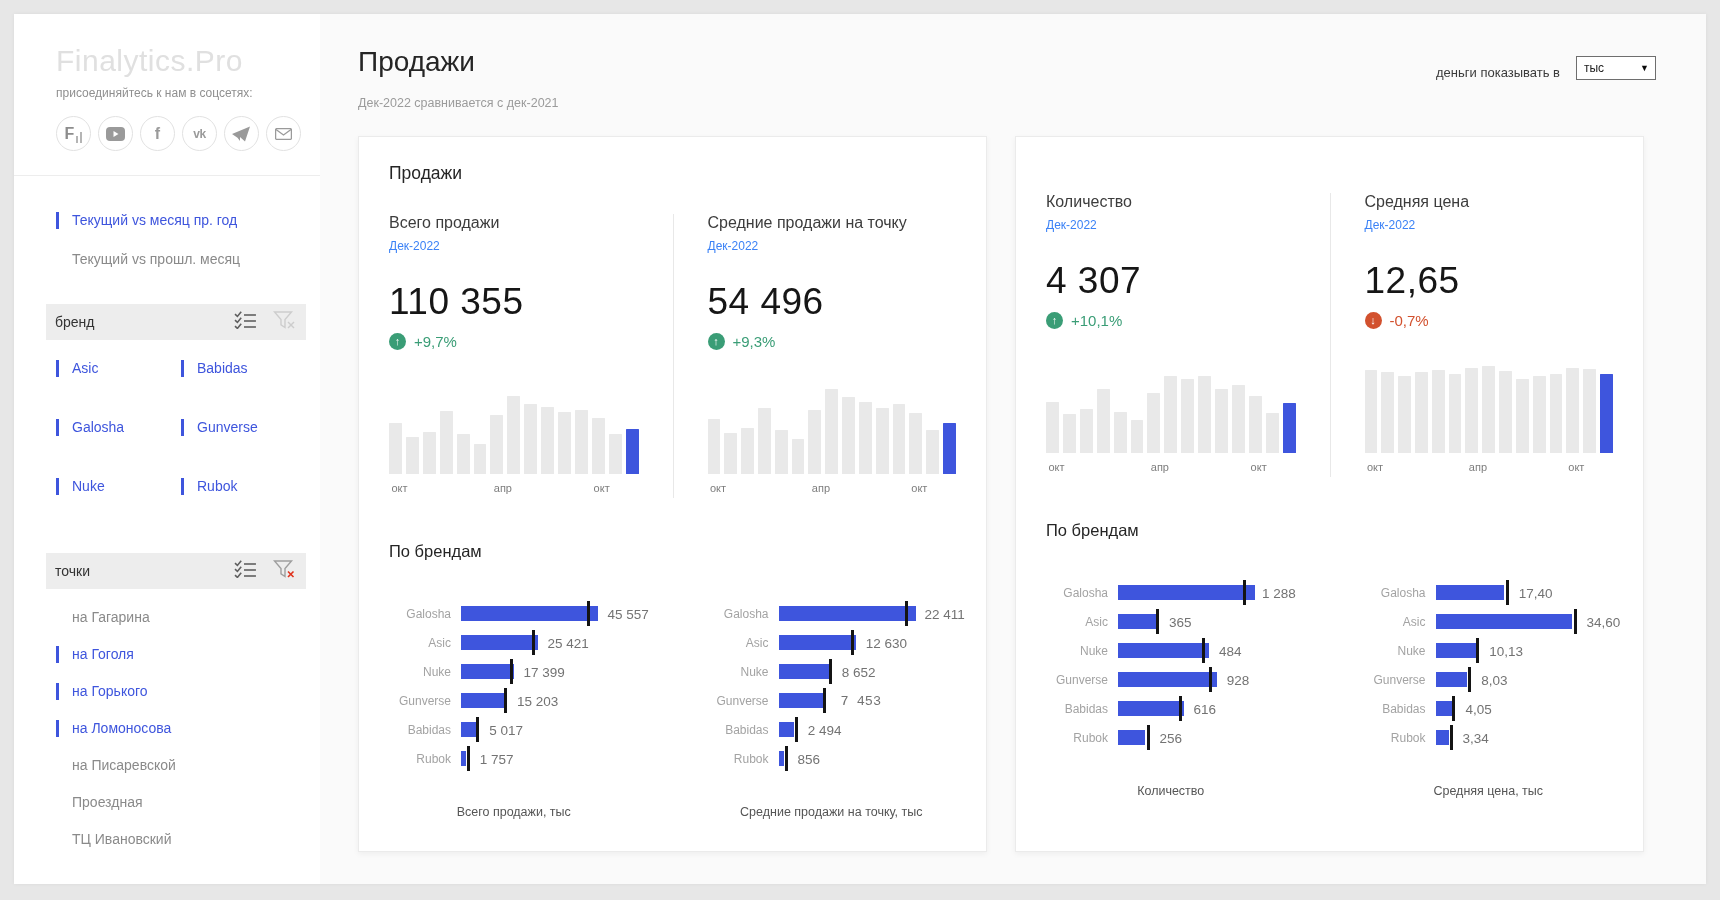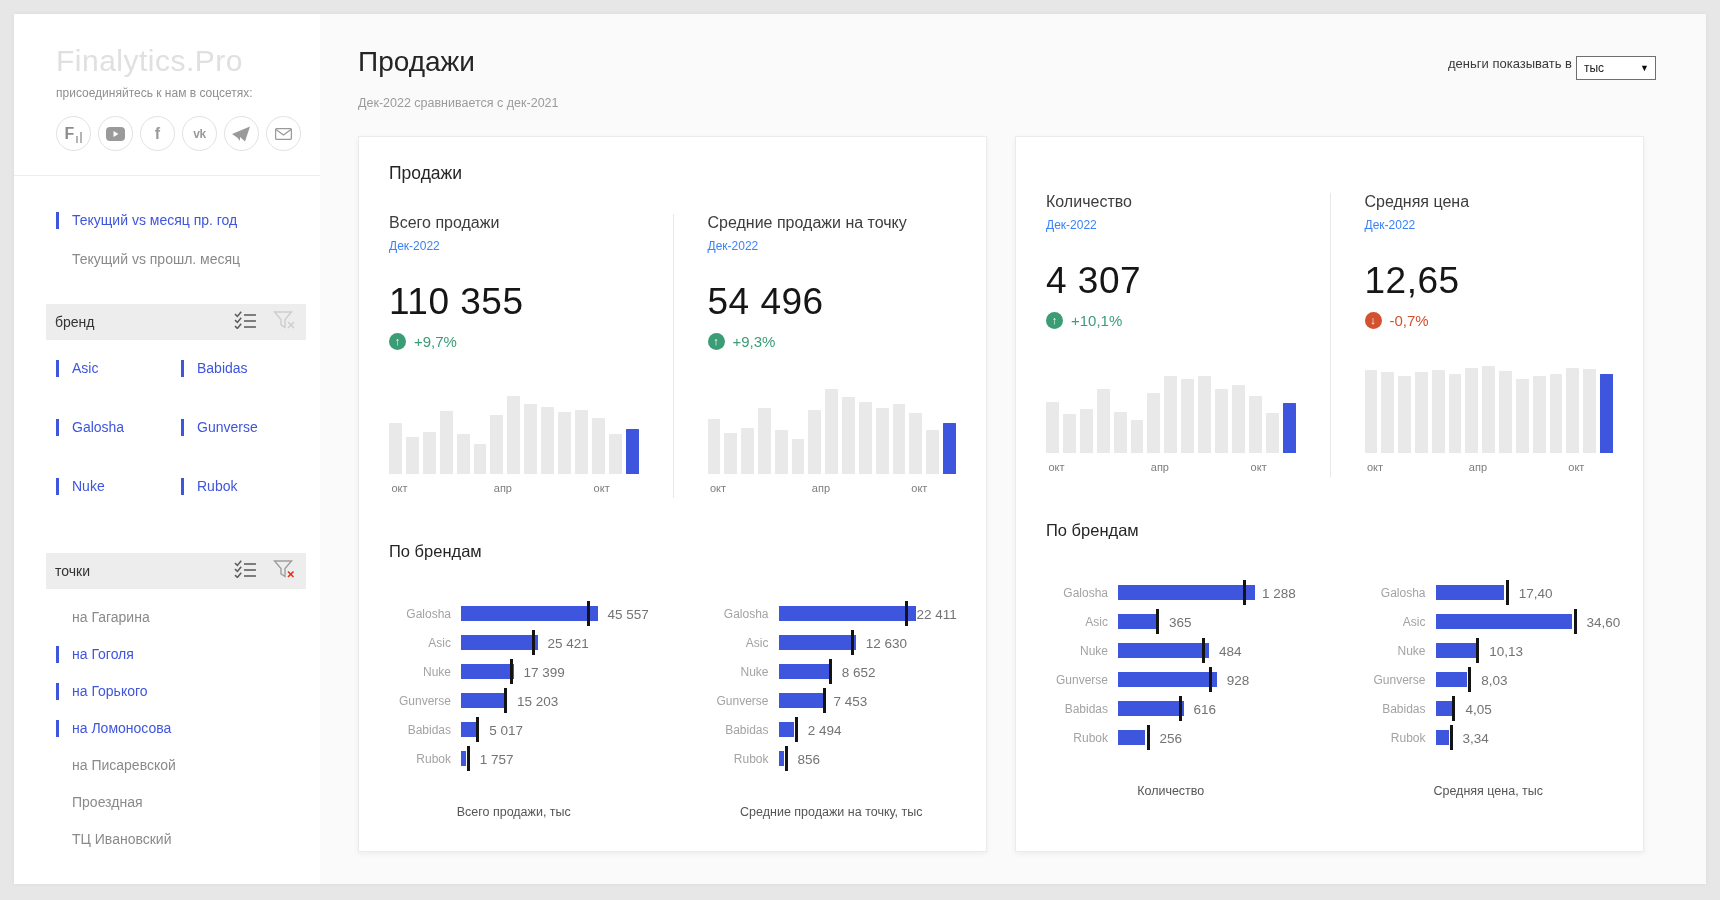--- a/index.html
+++ b/index.html
@@ -35,21 +35,21 @@
   .filter-head .fh-title { font-size:14px; color:#333; flex:1; }
   .filter-head .fh-icons { display:flex; gap:16px; align-items:center; }
   .brand-grid { display:grid; grid-template-columns:1fr 1fr; row-gap:20px; }
   .points-list .side-link { margin-bottom:20px; }
 
   
   .main { flex:1; background:#fafafa; padding:32px 50px 0 38px; }
   .main-header { display:flex; justify-content:space-between; align-items:flex-start; }
   .page-title { font-size:28px; color:#252525; font-weight:400; }
   .page-subtitle { font-size:12.5px; color:#9b9b9b; margin-top:18px; }
-  .money-control { display:flex; align-items:flex-start; gap:4px; margin-top:10px; }
+  .money-control { display:flex; align-items:flex-end; gap:16px; margin-top:10px; }
   .money-label { font-size:13px; color:#3a3a3a; }
   .money-select { width:80px; height:24px; border:1px solid #6e6e6e; background:#fff;
     display:flex; align-items:center; padding-left:7px; font-size:12px; color:#222; cursor:pointer; }
   .money-arrow { margin-left:auto; font-size:9px; color:#0a0a0a; padding:0 6px; }
 
   .cards { display:flex; gap:28px; margin-top:26px; }
   .card { width:629px; min-height:716px; background:#fff; border:1px solid #ebebeb;
     box-shadow:0 2px 6px rgba(0,0,0,.05); padding:26px 30px 24px; }
   .card-title { font-size:17.5px; color:#252525; }
 
@@ -352,21 +352,21 @@
               </div>
             <div class="bullet-footer">Всего продажи, тыс</div>
           </div>
           <div class="bullet-col right">
             <div class="rows">
                 <div class="bullet-row">
                   <span class="bullet-label">Galosha</span>
                   <div class="bullet-plot">
                     <div class="bullet-bar" style="width: 137.25px;"></div>
                     <div class="bullet-tick" style="left: 126.75px;"></div>
-                    <span class="bullet-value" style="left: 138px;">22 411</span>
+                    <span class="bullet-value" style="left: 146px;">22 411</span>
                   </div>
                 </div>
                 <div class="bullet-row">
                   <span class="bullet-label">Asic</span>
                   <div class="bullet-plot">
                     <div class="bullet-bar" style="width: 77.25px;"></div>
                     <div class="bullet-tick" style="left: 72px;"></div>
                     <span class="bullet-value" style="left: 87.25px;">12 630</span>
                   </div>
                 </div>
@@ -376,21 +376,21 @@
                     <div class="bullet-bar" style="width: 52.95px;"></div>
                     <div class="bullet-tick" style="left: 50.25px;"></div>
                     <span class="bullet-value" style="left: 63.25px;">8 652</span>
                   </div>
                 </div>
                 <div class="bullet-row">
                   <span class="bullet-label">Gunverse</span>
                   <div class="bullet-plot">
                     <div class="bullet-bar" style="width: 45.6px;"></div>
                     <div class="bullet-tick" style="left: 44.25px;"></div>
-                    <span class="bullet-value" style="left: 55px;">7 453</span>
+                    <span class="bullet-value" style="left: 62px; font-family: Liberation Mono, monospace;">7 453</span>
                   </div>
                 </div>
                 <div class="bullet-row">
                   <span class="bullet-label">Babidas</span>
                   <div class="bullet-plot">
                     <div class="bullet-bar" style="width: 15.3px;"></div>
                     <div class="bullet-tick" style="left: 16.2px;"></div>
                     <span class="bullet-value" style="left: 29.2px;">2 494</span>
                   </div>
                 </div>

